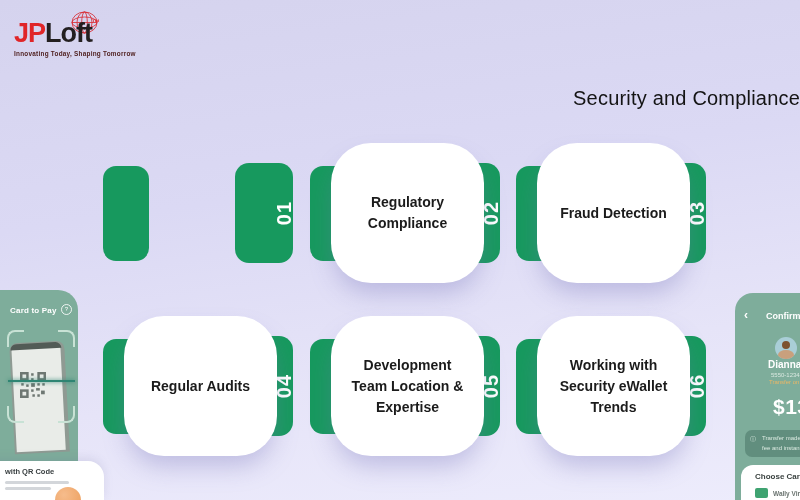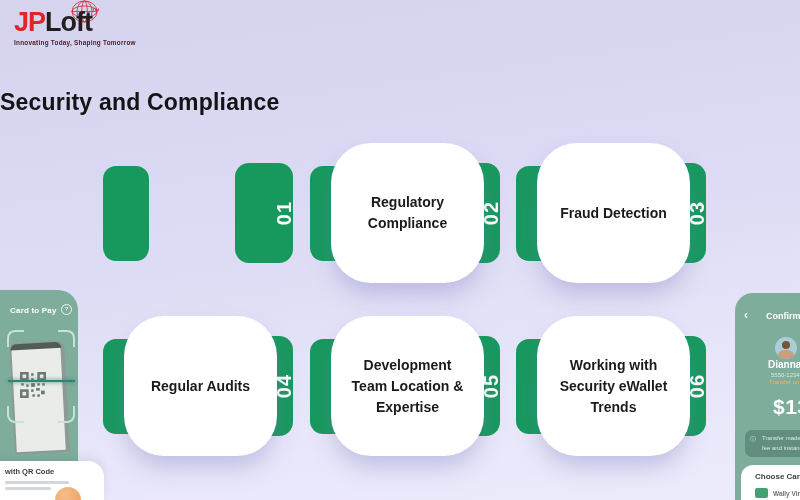--- a/index.html
+++ b/index.html
@@ -1,31 +1,31 @@
 <!DOCTYPE html>
 <html><head>
 <meta charset="utf-8">
 <style>
   html,body{margin:0;padding:0}
   body{width:800px;height:500px;position:relative;overflow:hidden;
        font-family:"Liberation Sans", sans-serif;
        background:linear-gradient(172deg,#d5d3ee 0%,#dbd9f4 38%,#e6e4f8 70%,#edecfc 100%);}
 
   
-  .logo{position:absolute;left:14px;top:7px;z-index:6}
+  .logo{position:absolute;left:14px;top:18px;z-index:6}
   .logo-row{position:relative;white-space:nowrap}
   .globe{position:absolute;left:57px;top:-7px;z-index:1}
   .logo-text{position:relative;z-index:2;font-size:27px;font-weight:800;letter-spacing:-1px;color:#231f20}
   .logo-text .jp{color:#e02528}
   .tm{font-size:8px;color:#e02528;vertical-align:top;font-weight:700;letter-spacing:0}
   .tagline{font-size:6.4px;font-weight:700;color:#4d1d1c;letter-spacing:.25px;margin-top:1px}
 
   
-  .page-title{position:absolute;left:0;right:0;top:74px;text-align:left;
-              font-size:23px;font-weight:700;color:#141414;letter-spacing:.2px;z-index:5}
+  .page-title{position:absolute;left:0;right:0;top:74px;text-align:right;
+              font-size:20px;font-weight:400;color:#141414;letter-spacing:.2px;z-index:5}
 
   
   .card{position:absolute;width:190px;height:140px;z-index:5}
   .card-accent{position:absolute;left:0;top:23px;width:46px;height:95px;background:#17995e;border-radius:13px}
   .card-tab{position:absolute;right:0;top:20px;width:58px;height:100px;background:#17995e;border-radius:14px}
   .tab-num{position:absolute;top:0;bottom:0;right:-4px;width:26px;display:flex;align-items:center;justify-content:center;
            transform:rotate(-90deg);color:#ffffff;font-weight:700;font-size:20px;letter-spacing:1px}
   .card-white{position:absolute;left:21px;top:0;width:153px;height:140px;background:#ffffff;border-radius:40px;
               box-shadow:0 14px 24px -4px rgba(122,119,186,.38);
               display:flex;align-items:center;justify-content:center;text-align:center;

